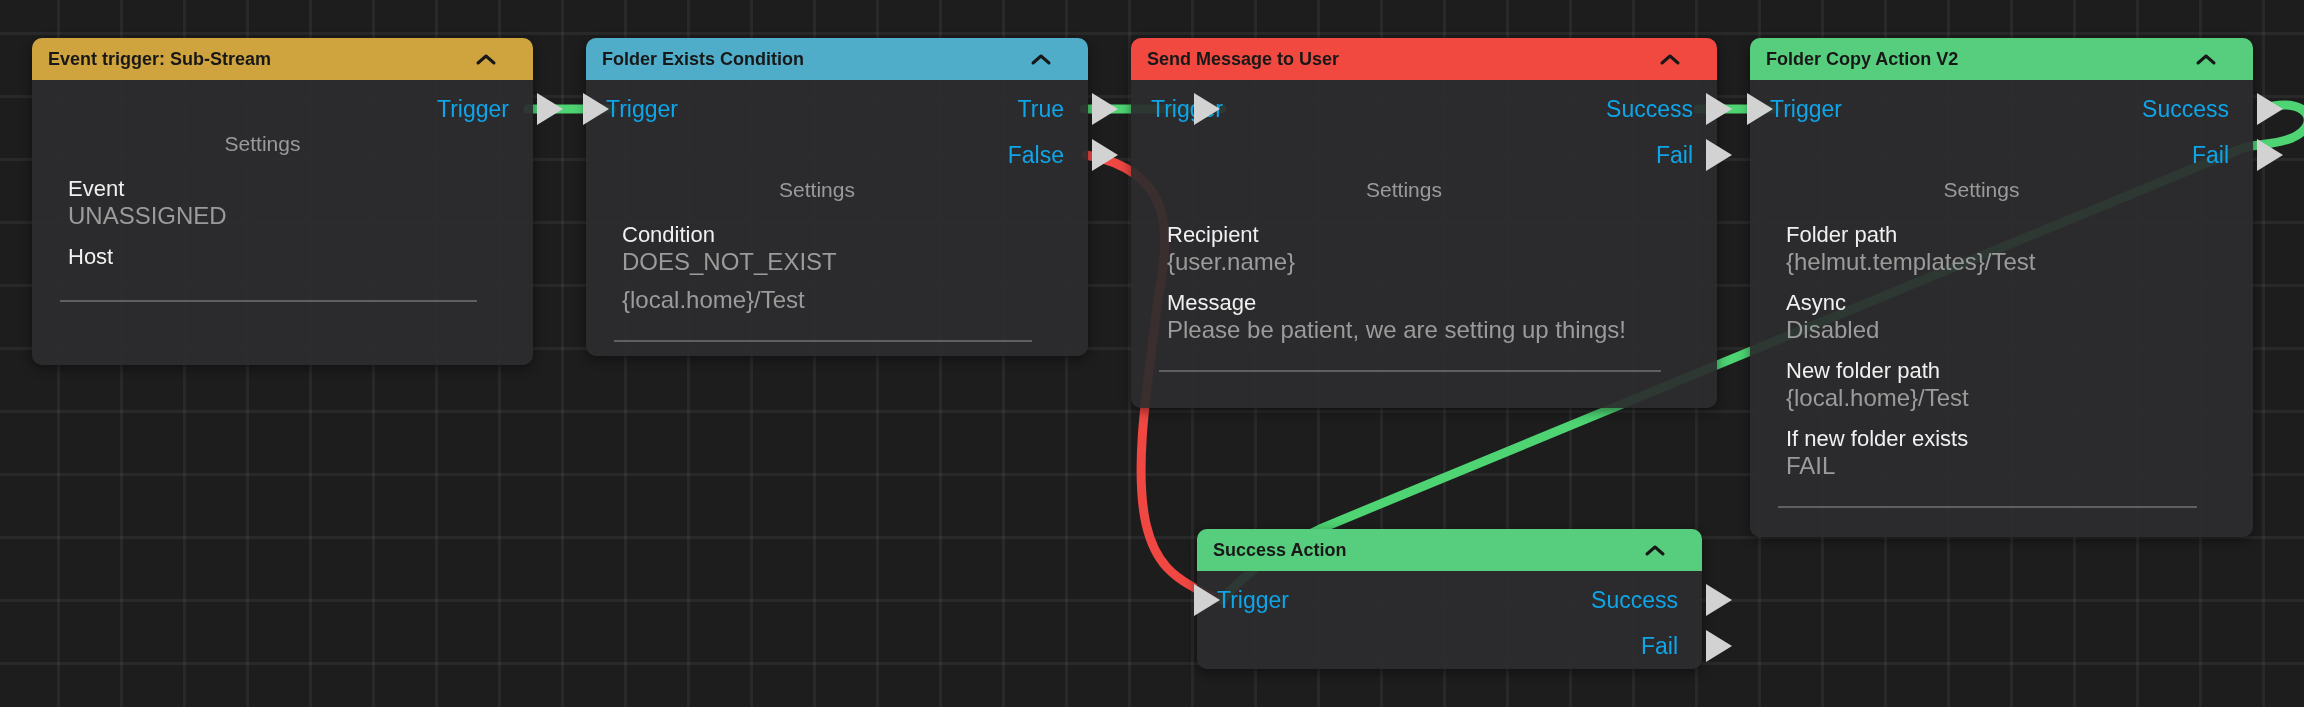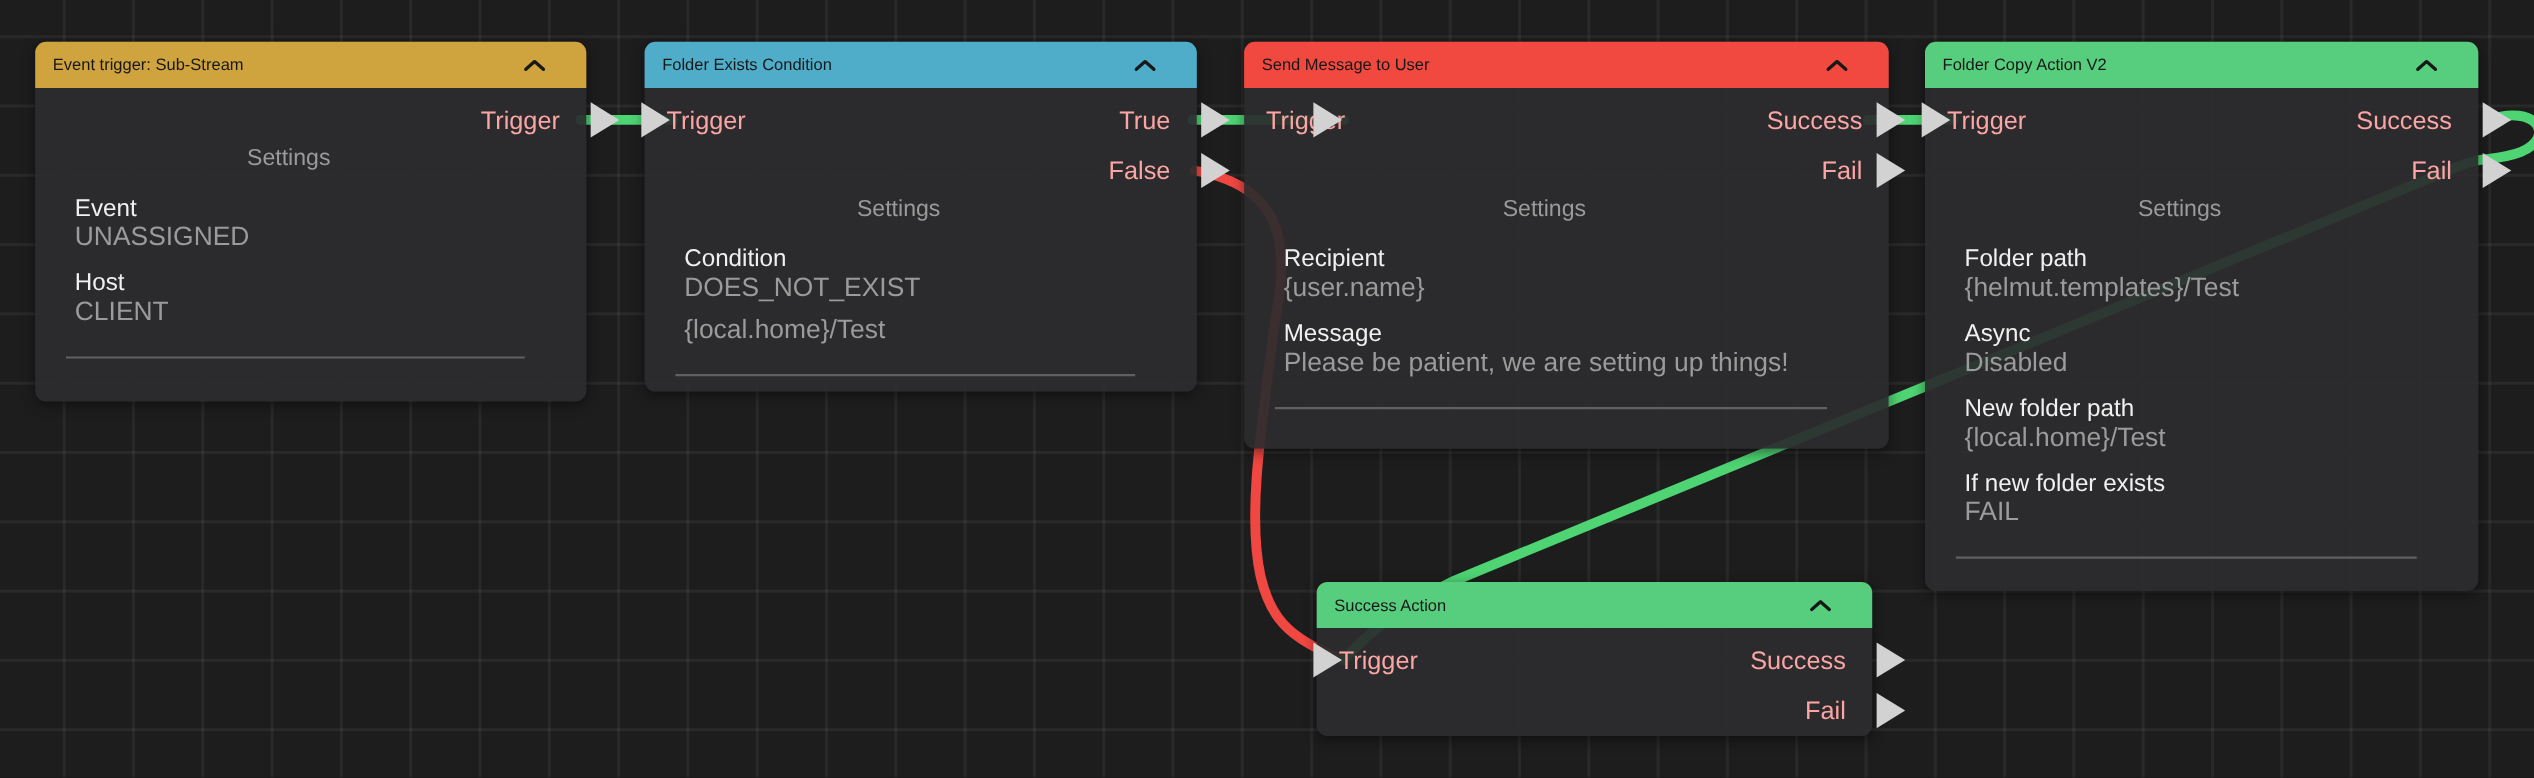--- a/index.html
+++ b/index.html
@@ -19,27 +19,27 @@
     position:absolute;z-index:2;
     background:rgba(44,44,46,0.93);
     border-radius:10px;
     box-shadow:0 3px 12px rgba(0,0,0,0.45);
   }
   .node-header{
     height:42px;border-radius:10px 10px 0 0;
     display:flex;align-items:center;justify-content:space-between;
     padding:0 36px 0 16px;
   }
-  .node-title{font-size:15px;font-weight:400;color:#181818;white-space:nowrap;}
+  .node-title{font-size:18px;font-weight:700;color:#181818;white-space:nowrap;}
   .chev{width:22px;height:13px;stroke:#181818;stroke-width:3;fill:none;
         stroke-linecap:round;stroke-linejoin:round;flex:0 0 auto;}
   .rows{padding-top:6px;}
   .prow{height:46px;display:flex;align-items:center;justify-content:space-between;padding:0 24px 0 20px;}
   .prow.out-only{justify-content:flex-end;}
-  .plabel{font-size:23px;color:#fca5a5;white-space:nowrap;}
+  .plabel{font-size:23px;color:#0ea5e9;white-space:nowrap;}
   .sethead{height:30px;display:flex;align-items:center;gap:16px;
            padding:0 56px 0 16px;color:#9a9a9a;font-size:21px;flex-direction:column;}
   .sethead .line{flex:1;border-top:2px solid rgba(165,165,165,0.55);height:0;}
   .entry{margin:12px 56px 0 36px;}
   .entry + .entry{margin-top:14px;}
   .ename{font-size:22px;color:#f0f0f0;line-height:30px;white-space:nowrap;}
   .evalue{font-size:24px;color:#9b9b9b;line-height:24px;white-space:nowrap;}
   .bdiv{margin:28px 56px 0 28px;border-top:2px solid rgba(150,150,150,0.5);}
   svg.ports{position:absolute;left:0;top:0;z-index:3;pointer-events:none;}
   svg.ports polygon{pointer-events:auto;}
@@ -72,21 +72,20 @@
     <div class="sethead">
       <span>Settings</span>
         <span class="line"></span>
     </div>
     <div class="entry">
       <div class="ename">Event</div>
       <div class="evalue">UNASSIGNED</div>
     </div>
     <div class="entry">
       <div class="ename">Host</div>
-      <div class="evalue">CLIENT</div>
     </div>
     <div class="bdiv"></div>
   </div>
 
   <div class="node" style="left:586px;top:38px;width:502px;height:318px">
     <div class="node-header" style="background:#4fadc9">
       <span class="node-title">Folder Exists Condition</span>
       <svg class="chev" viewBox="0 0 22 13">
           <polyline points="3,10 11,3 19,10"></polyline>
         </svg>

